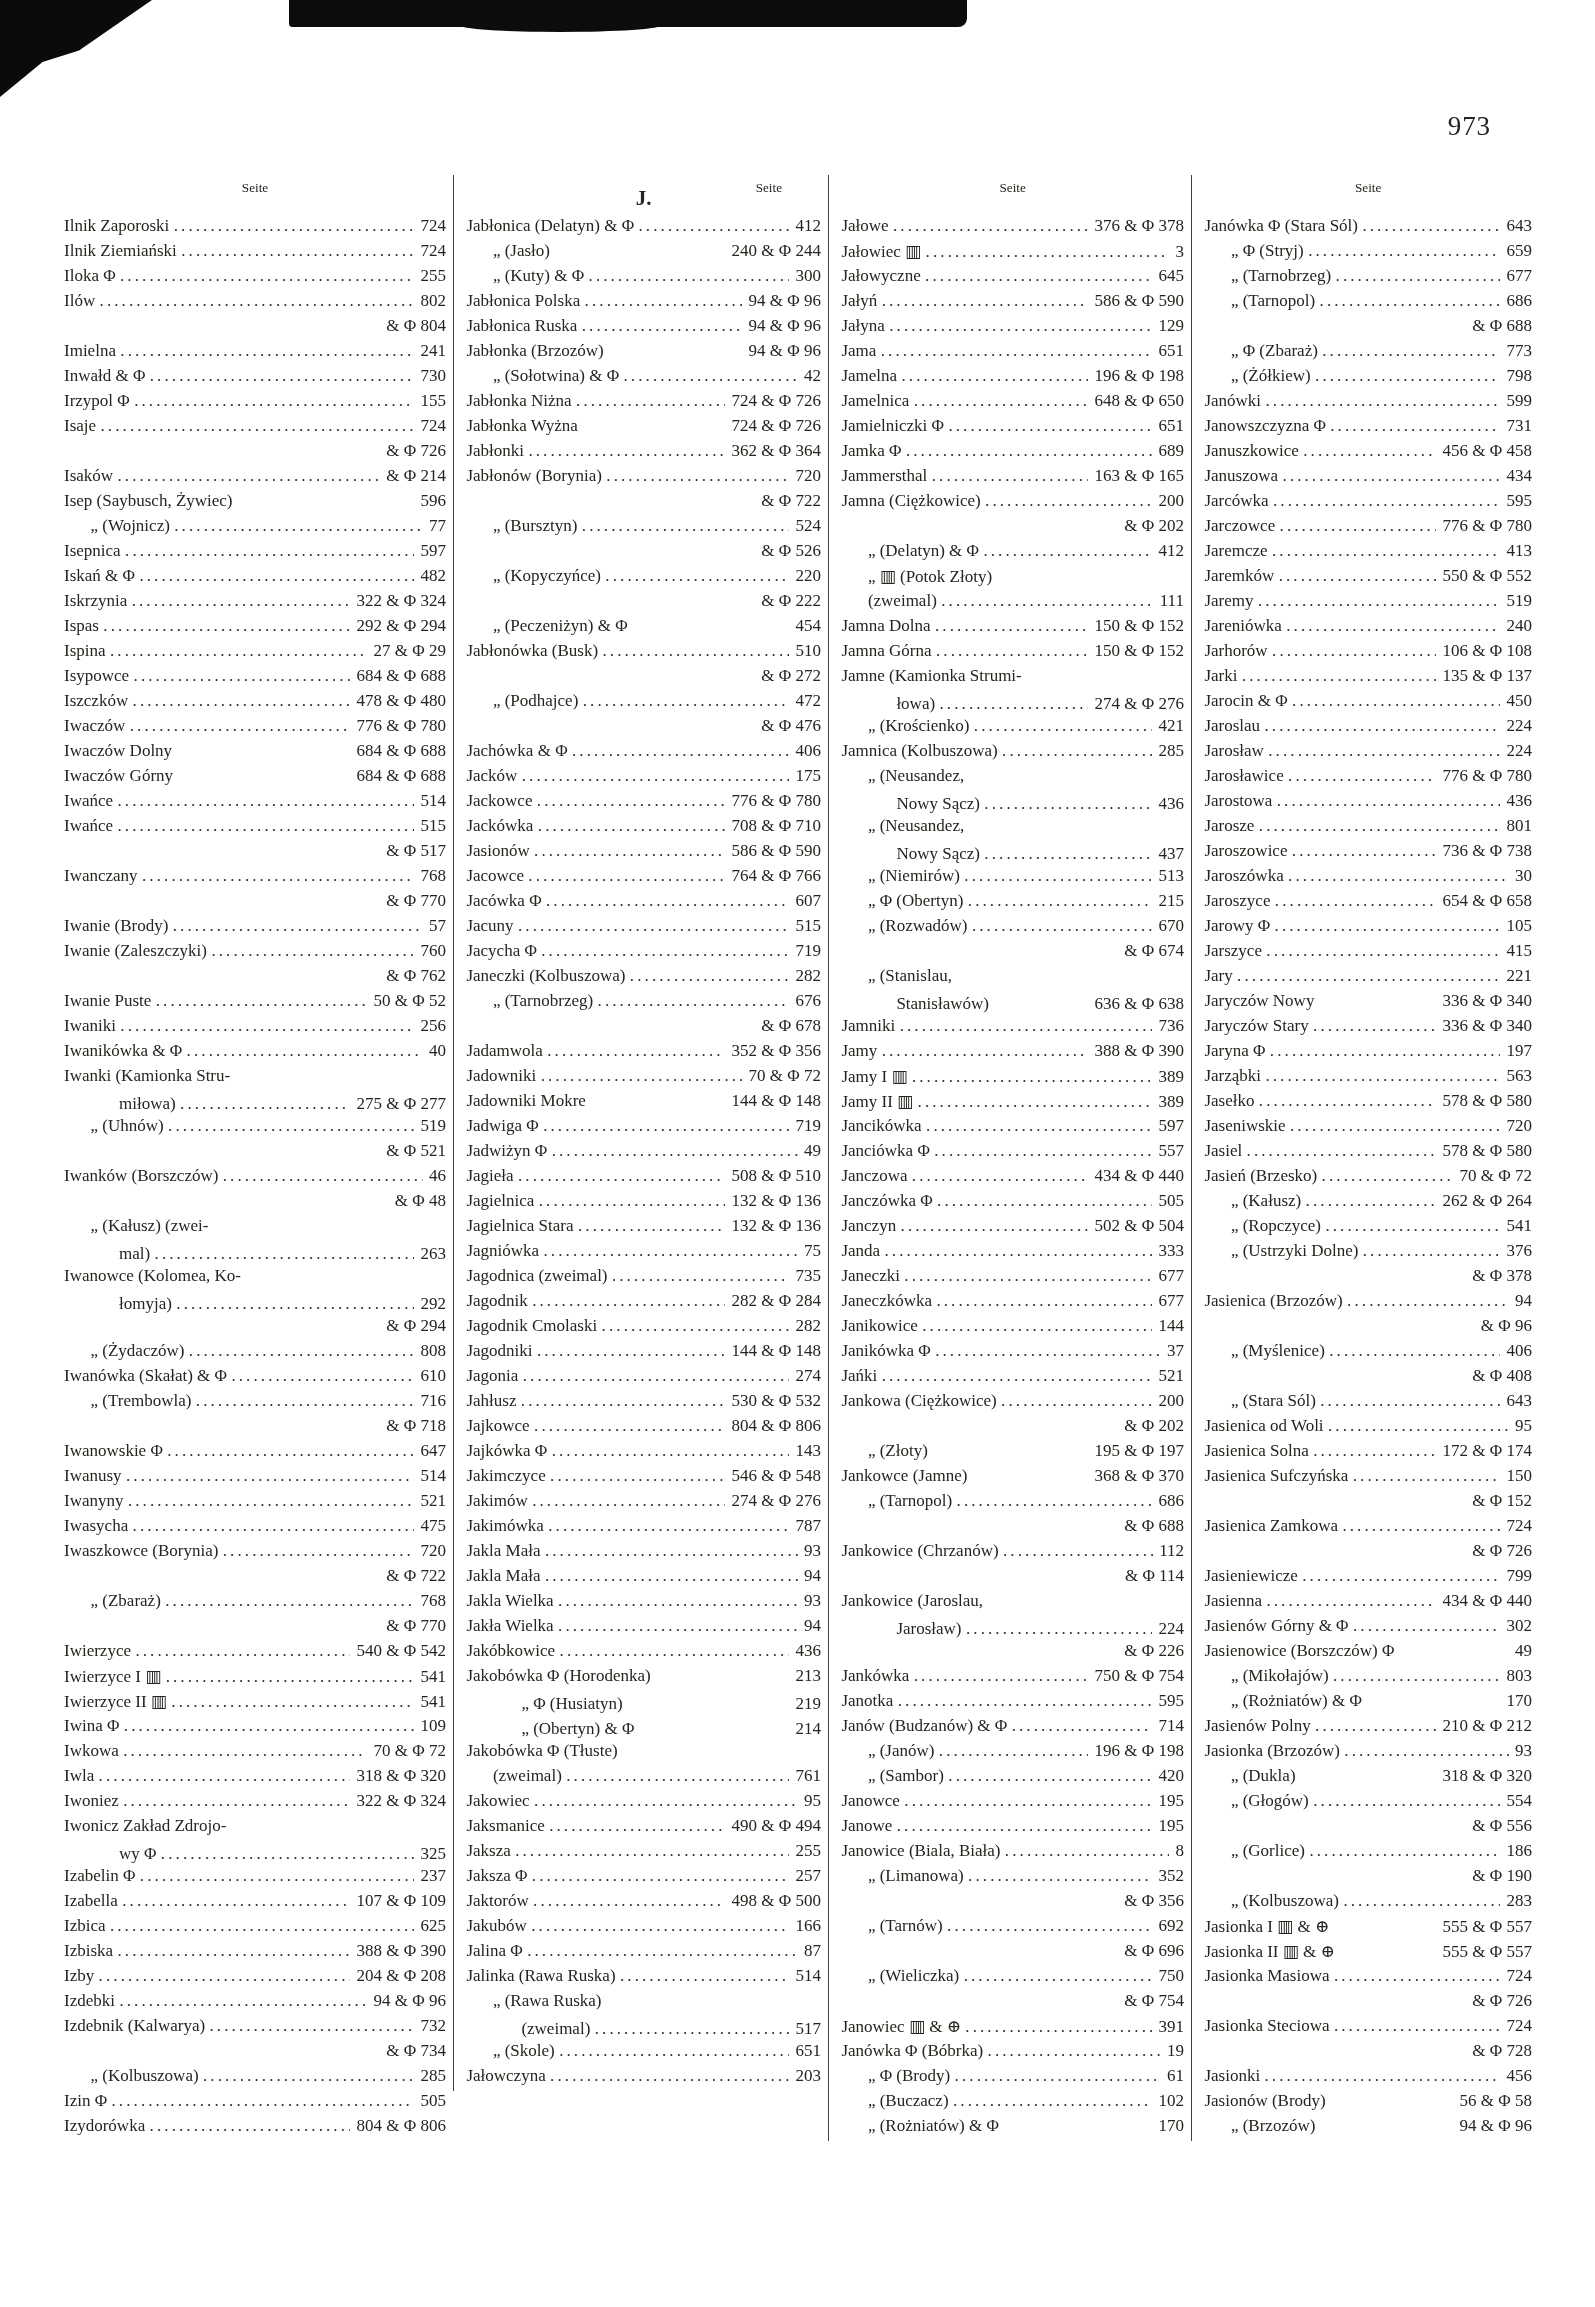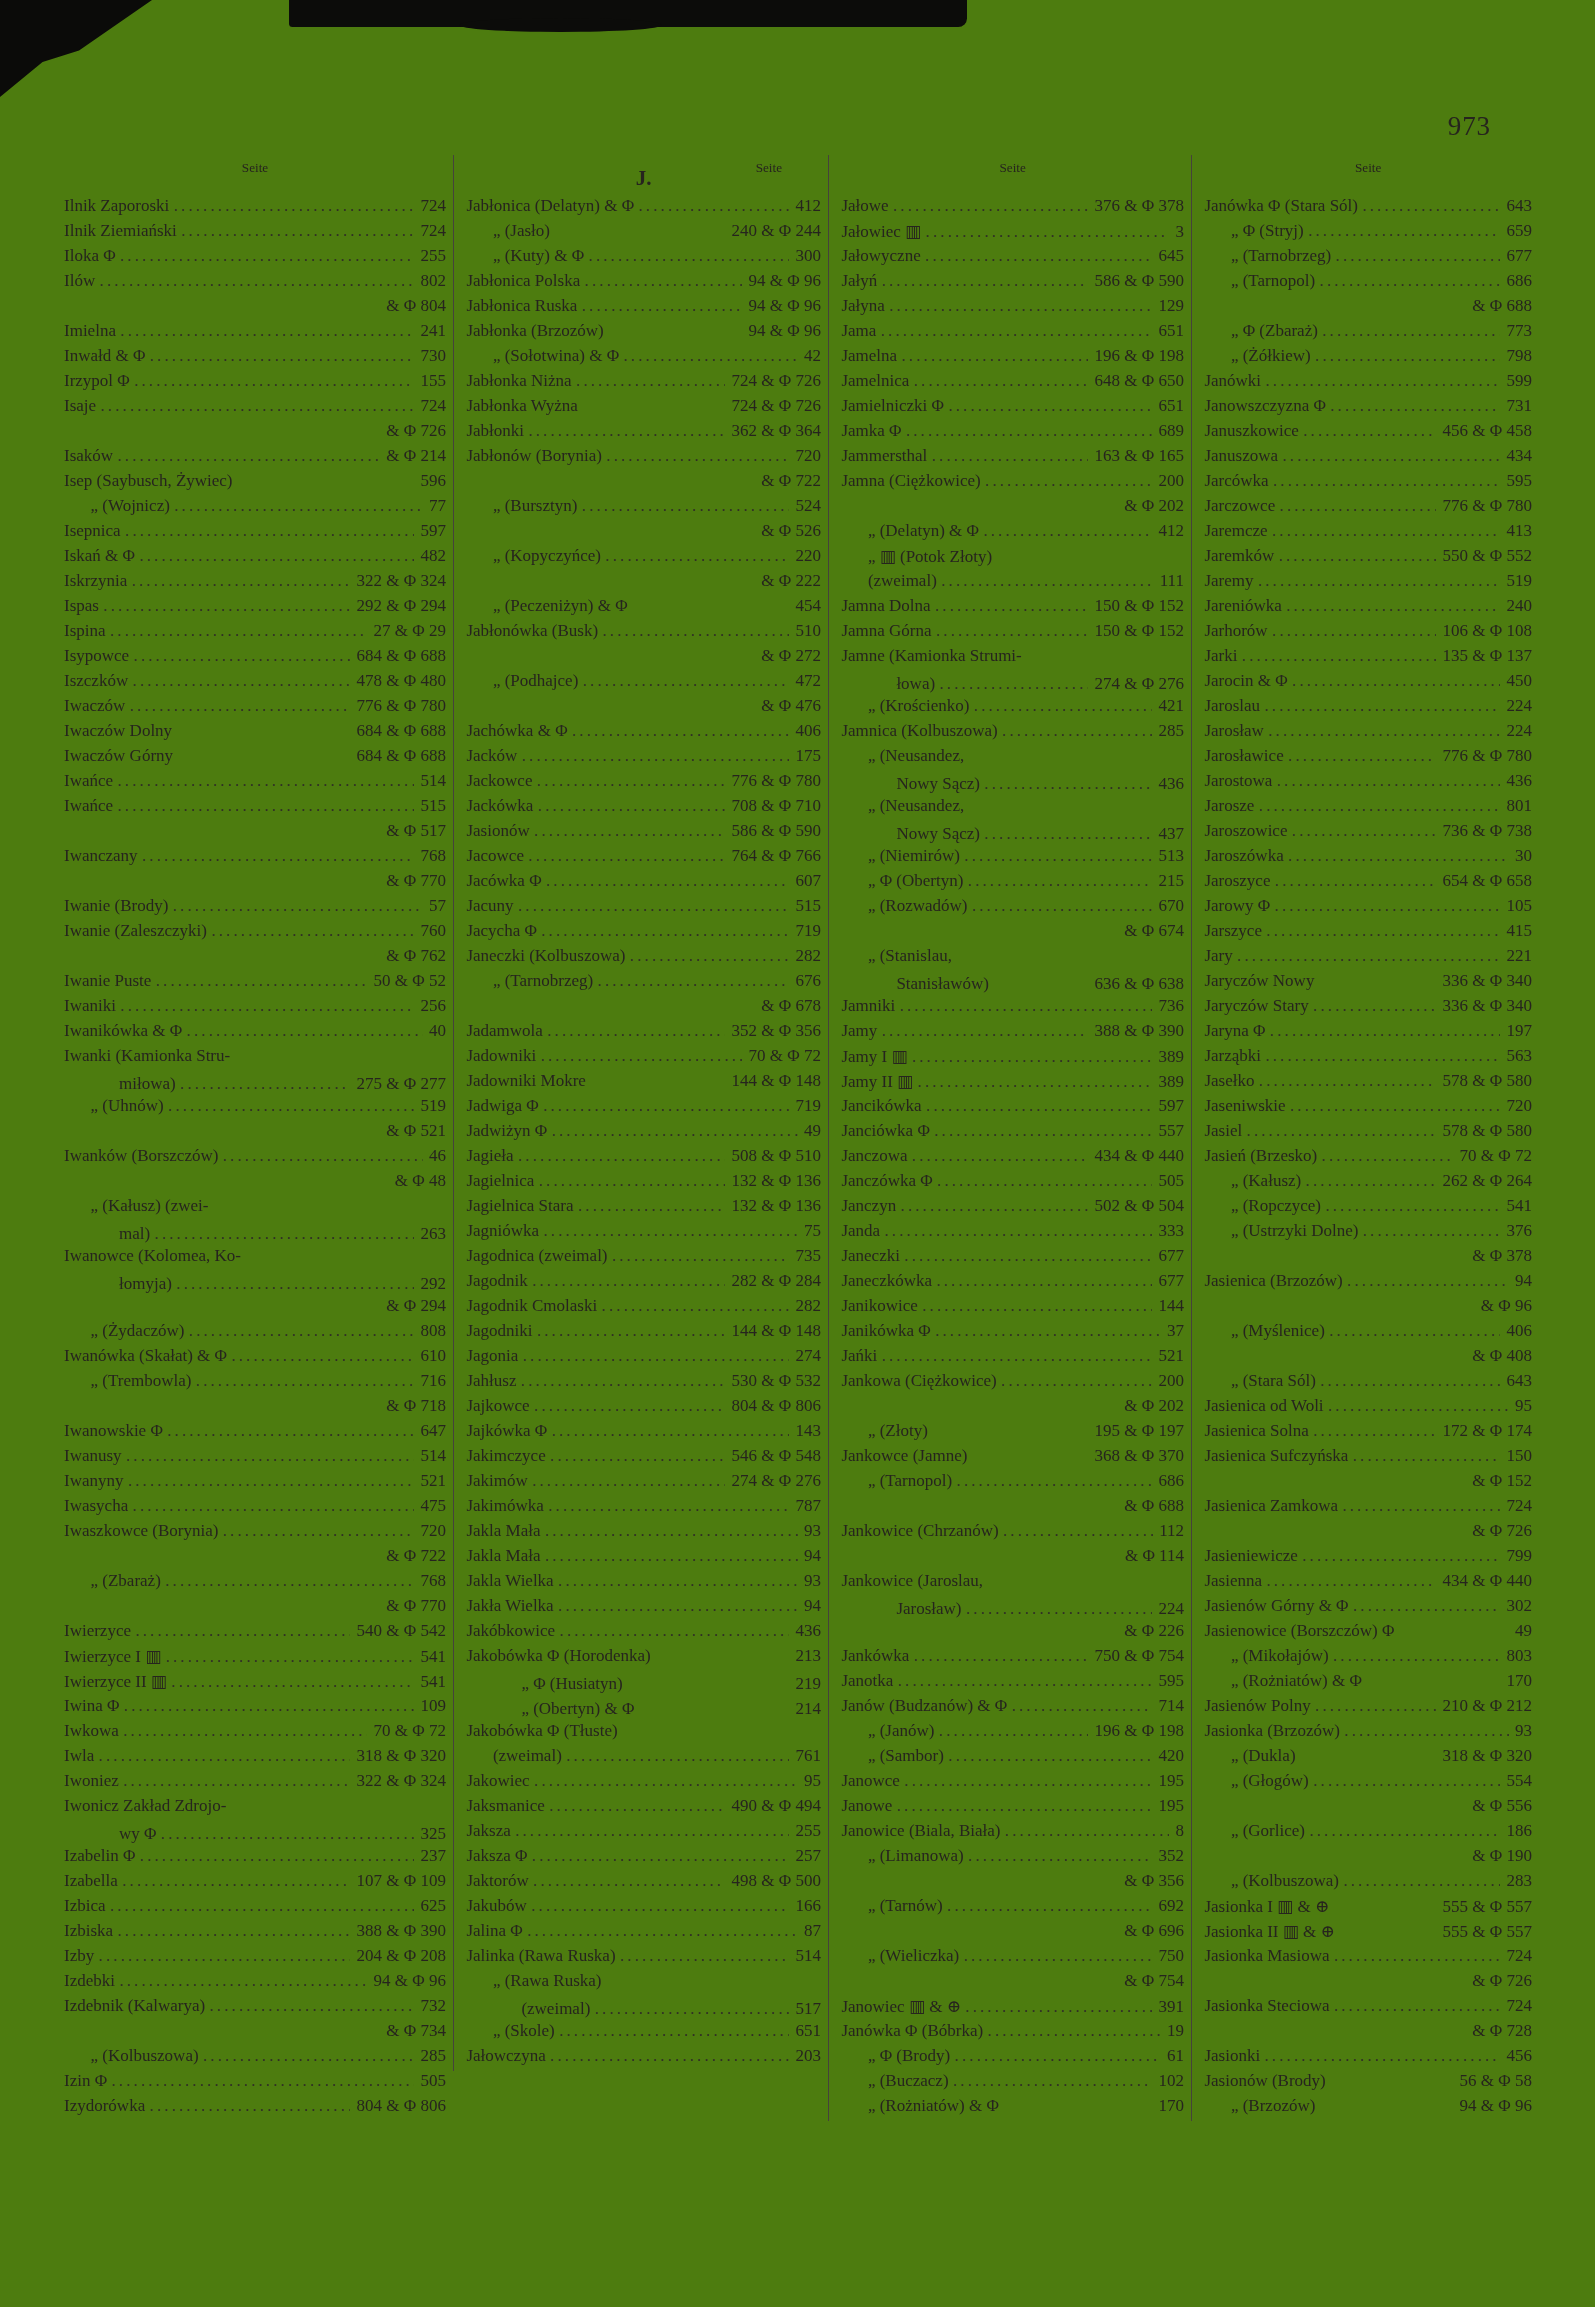--- a/index.html
+++ b/index.html
@@ -3,21 +3,21 @@
 <meta charset="utf-8">
 <style>
   * { box-sizing: border-box; }
   html, body { margin: 0; padding: 0; }
   body { background: #cfccc2; }
 
   .page {
     position: relative;
     width: 1595px;
     height: 2307px;
-    background: #4d7c0f;
+    background: #ffffff;
     overflow: hidden;
     font-family: "Liberation Serif", "DejaVu Serif", serif;
     color: #26241e;
   }
 
   
   .scan-band {
     position: absolute; left: 289px; top: 0;
     width: 678px; height: 26.5px;
     background: #0c0c0a;
@@ -39,21 +39,21 @@
   .page-number {
     position: absolute; top: 111px; right: 104px;
     font-size: 27px; letter-spacing: 0.9px;
   }
 
   .cols {
     position: absolute; left: 64px; top: 155px;
     width: 1475px;
     display: flex; align-items: flex-start;
   }
-  .col { padding: 0 7px 0 12.4px; }
+  .col { padding: 0 7px 0 12.4px; margin-top: 20px; }
   .col:first-child { padding-left: 0; }
   .col + .col { border-left: 1.4px solid #45423b; }
   .col1 { width: 389px; }
   .col2 { width: 375px; }
   .col3 { width: 363px; }
   .col4 { width: 348px; }
 
   .colhead {
     position: relative; height: 41px;
     font-size: 13.2px; text-align: center; padding-top: 5.3px;

